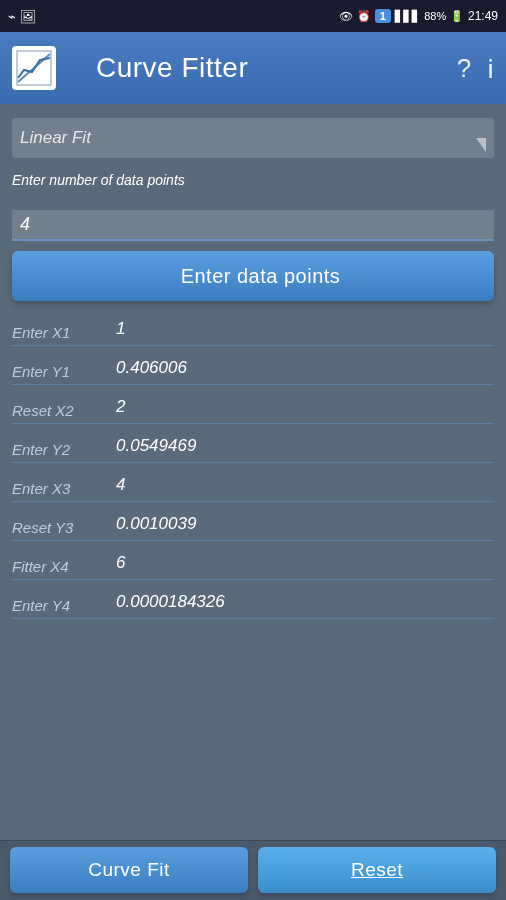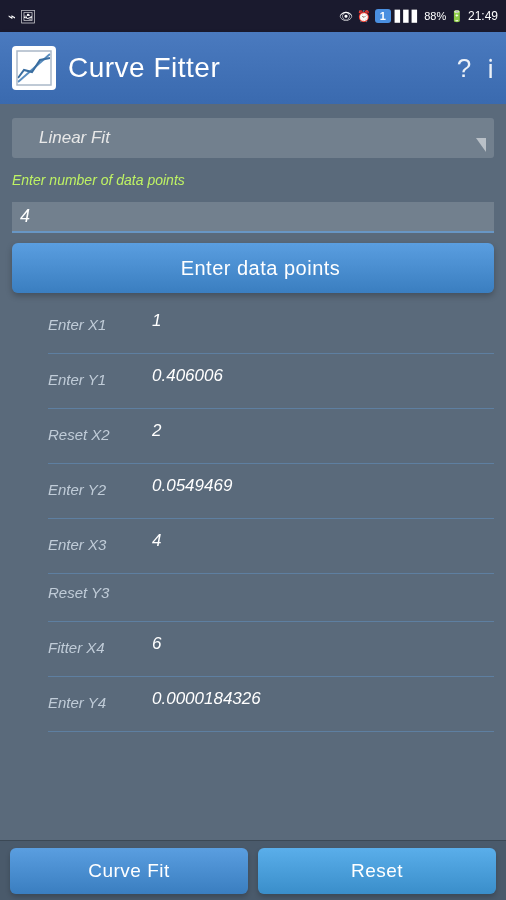--- a/index.html
+++ b/index.html
@@ -41,20 +41,21 @@
 
     
     .app-bar {
       width: 100%;
       height: 72px;
       background: linear-gradient(180deg, #4a7abf 0%, #3a6aaf 100%);
       display: flex;
       align-items: center;
       padding: 0 12px;
       box-shadow: 0 2px 4px rgba(0,0,0,0.3);
+      gap: 28px;
     }
     .app-icon {
       width: 44px;
       height: 44px;
       background: #fff;
       border-radius: 4px;
       margin-right: 12px;
       display: flex;
       align-items: center;
       justify-content: center;
@@ -89,44 +90,44 @@
       background: #5a6a7b;
       padding: 14px 12px;
       height: calc(900px - 32px - 72px - 60px);
       overflow-y: auto;
     }
 
     
     .dropdown-container {
       background: rgba(255,255,255,0.15);
       border-radius: 3px;
-      padding: 10px 27px;
+      padding: 10px 8px;
       margin-bottom: 14px;
       position: relative;
     }
     .dropdown-label {
       color: #e8e8e8;
       font-size: 17px;
       font-style: italic;
     }
     .dropdown-arrow {
       position: absolute;
       right: 8px;
       bottom: 6px;
       width: 0;
       height: 0;
       border-left: 10px solid transparent;
       border-top: 14px solid rgba(255,255,255,0.5);
     }
 
     
     .section-label {
-      color: #bef264;
+      color: #ffffff;
       font-size: 14px;
-      margin-bottom: 14px;
+      margin-bottom: 22px;
       font-style: italic;
     }
     .data-points-input {
       background: rgba(255,255,255,0.15);
       border: none;
       border-bottom: 2px solid rgba(100,160,220,0.7);
       color: #fff;
       font-size: 18px;
       font-style: italic;
       padding: 4px 8px;
@@ -150,22 +151,21 @@
       margin-bottom: 16px;
       padding-left: 15px;
     }
 
     
     .field-row {
       display: flex;
       align-items: flex-end;
       margin-bottom: 10px;
       border-bottom: 1px solid rgba(100,160,220,0.4);
-      padding-bottom: 20px;
-      margin-left: 36px;
+      padding-bottom: 4px;
     }
     .field-label {
       color: #c0ccd8;
       font-size: 15px;
       font-style: italic;
       width: 100px;
       flex-shrink: 0;
     }
     .field-input {
       flex: 1;
@@ -177,21 +177,20 @@
       outline: none;
       padding: 2px 4px;
     }
 
     
     .bottom-bar {
       width: 100%;
       height: 60px;
       background: #4a5a6b;
       display: flex;
-      align-items: center;
       padding: 6px 10px;
       gap: 10px;
       border-top: 1px solid rgba(0,0,0,0.2);
     }
     .bottom-btn {
       flex: 1;
       height: 46px;
       border: none;
       border-radius: 6px;
       font-size: 19px;
@@ -201,20 +200,21 @@
     }
     .curve-fit-btn {
       background: linear-gradient(180deg, #5a9ee0 0%, #3a7ec0 100%);
       color: #fff;
       box-shadow: 0 3px 5px rgba(0,0,0,0.2);
     }
     .reset-btn {
       background: linear-gradient(180deg, #5aaeea 0%, #3a8eca 100%);
       color: #fff;
       box-shadow: 0 3px 5px rgba(0,0,0,0.2);
+      text-decoration: underline;
     }
   </style>
 </head>
 <body>
 
 <div class="status-bar">
   <div class="status-bar-left">
     <span class="status-icon">⌁</span>
     <span class="status-icon">🖼</span>
   </div>
@@ -274,20 +274,21 @@
       <div class="field-row">
         <span class="field-label">Enter Y2</span>
         <input class="field-input" type="text" value="0.0549469" style="">
       </div>
       <div class="field-row">
         <span class="field-label">Enter X3</span>
         <input class="field-input" type="text" value="4" style="">
       </div>
       <div class="field-row">
         <span class="field-label">Reset Y3</span>
+        <input class="field-input" type="text" value="0.0010039" style="">
       </div>
       <div class="field-row">
         <span class="field-label">Fitter X4</span>
         <input class="field-input" type="text" value="6" style="">
       </div>
       <div class="field-row">
         <span class="field-label">Enter Y4</span>
         <input class="field-input" type="text" value="0.0000184326" style="">
       </div>
     </div>

